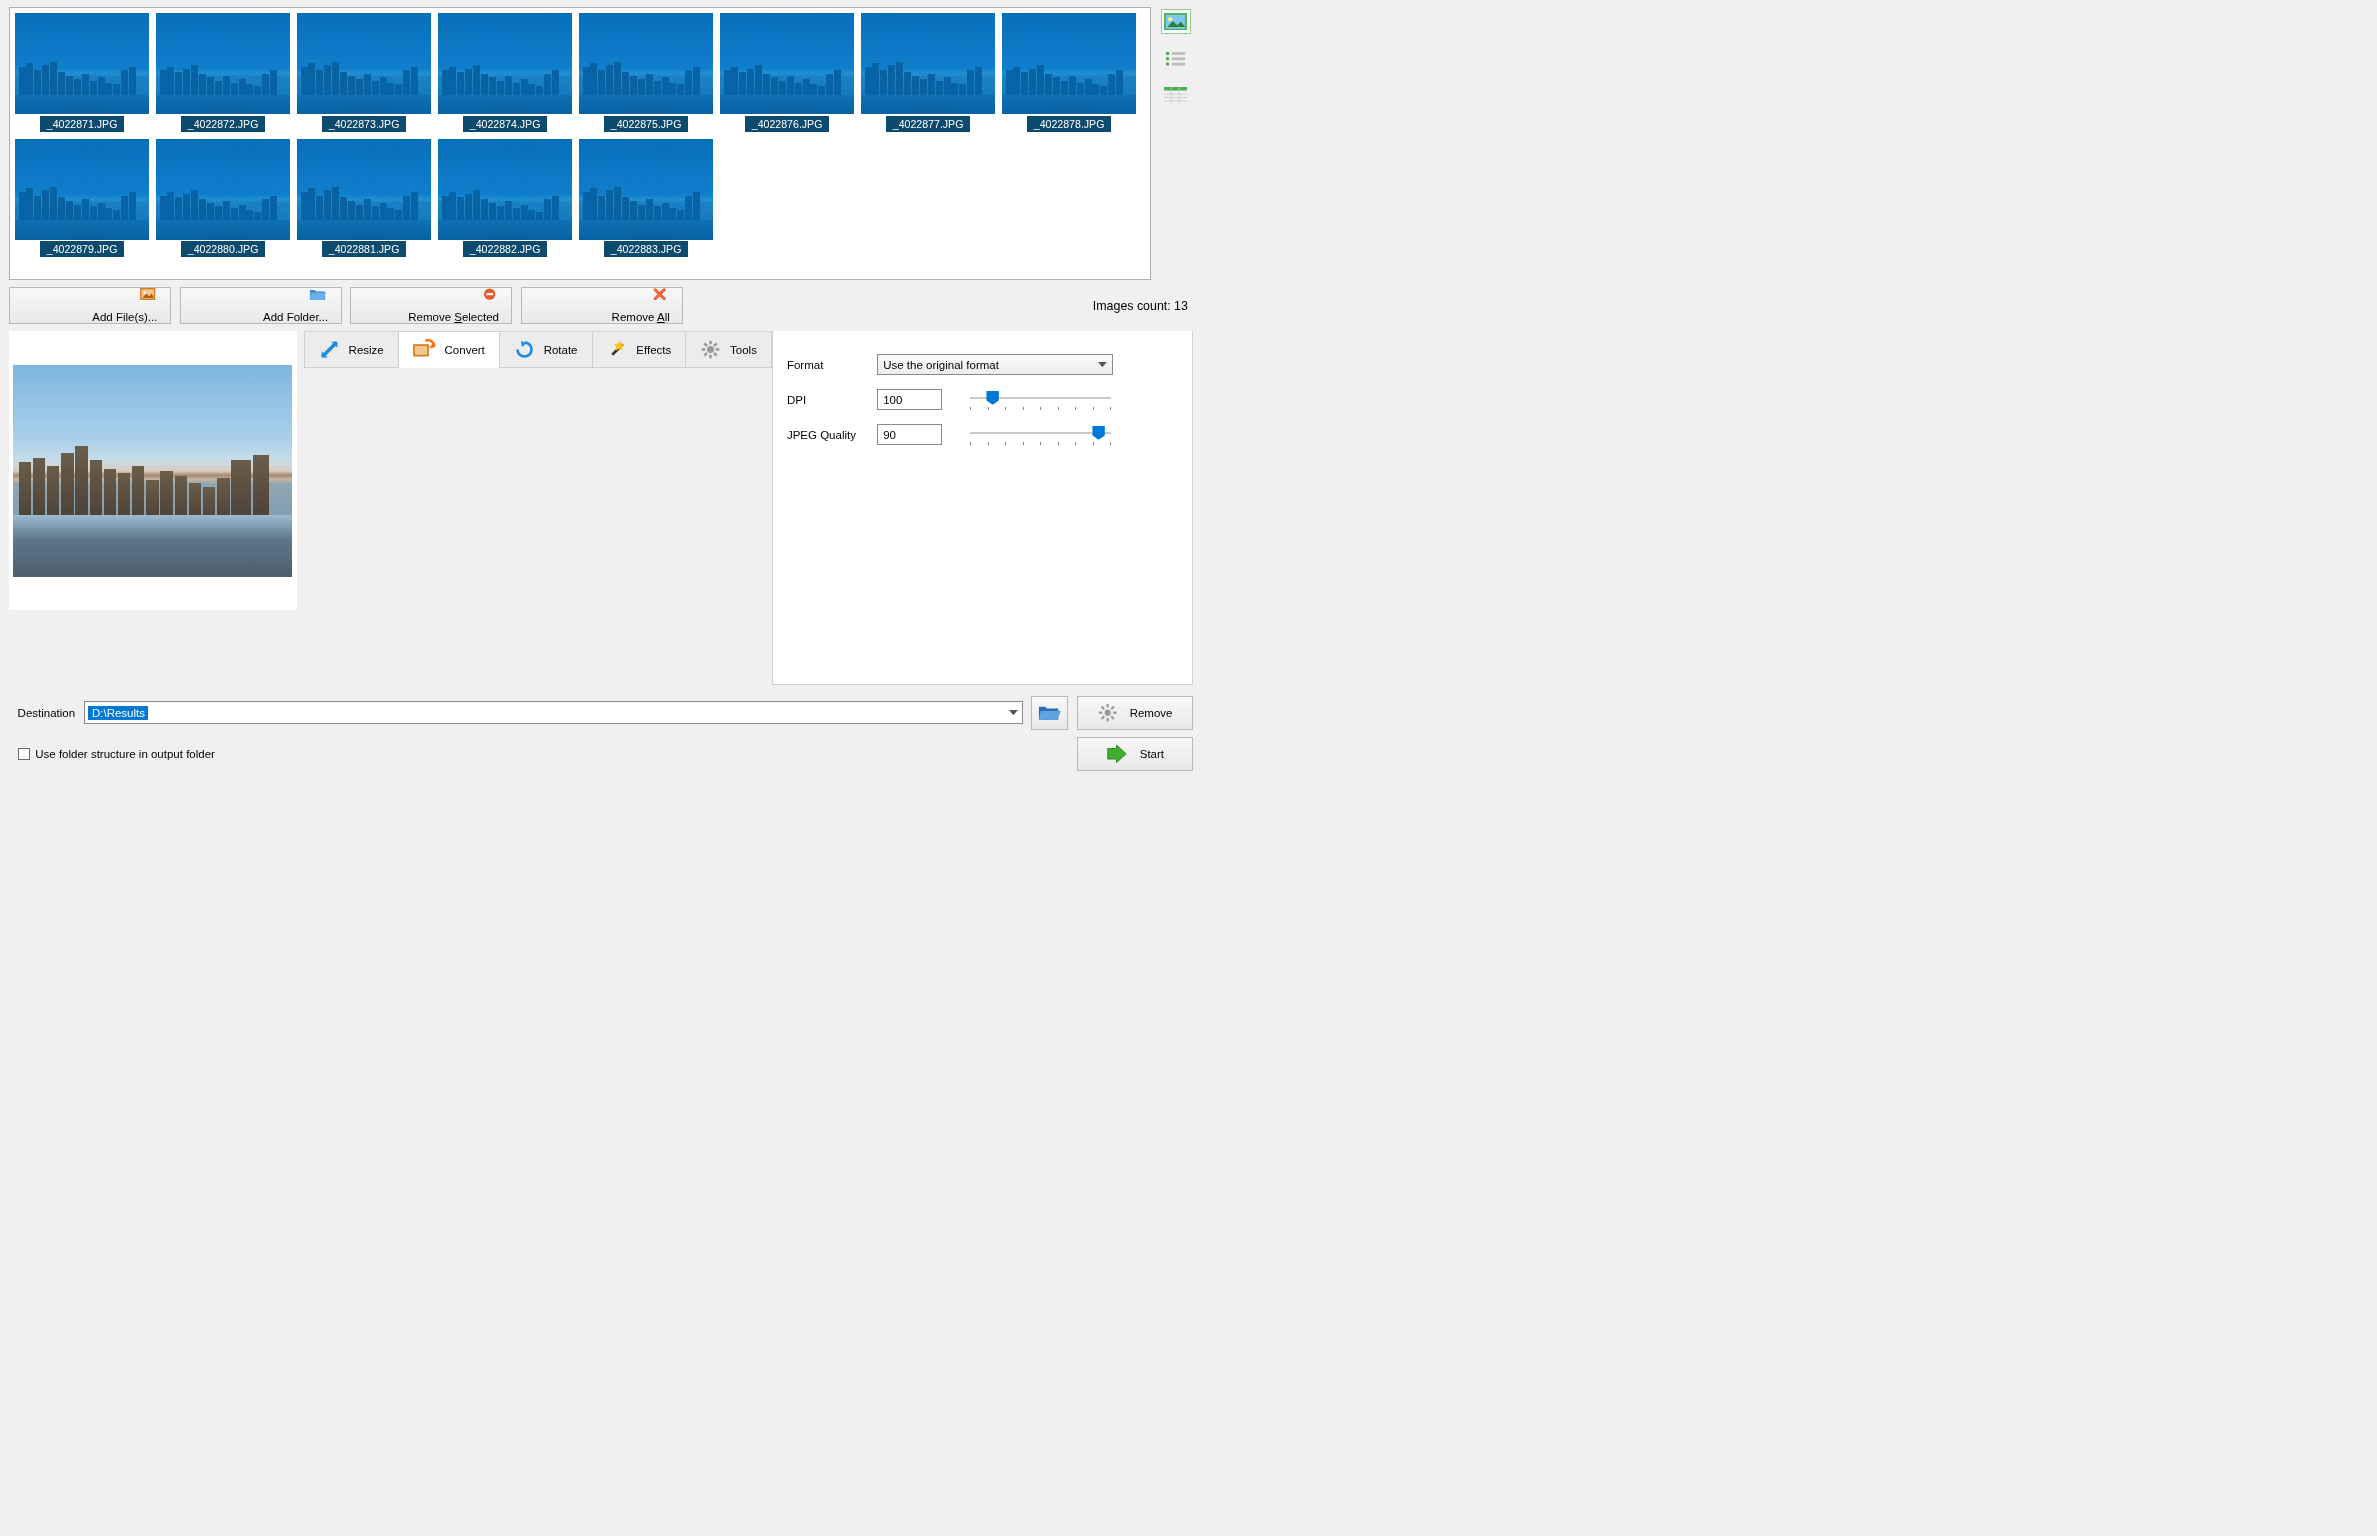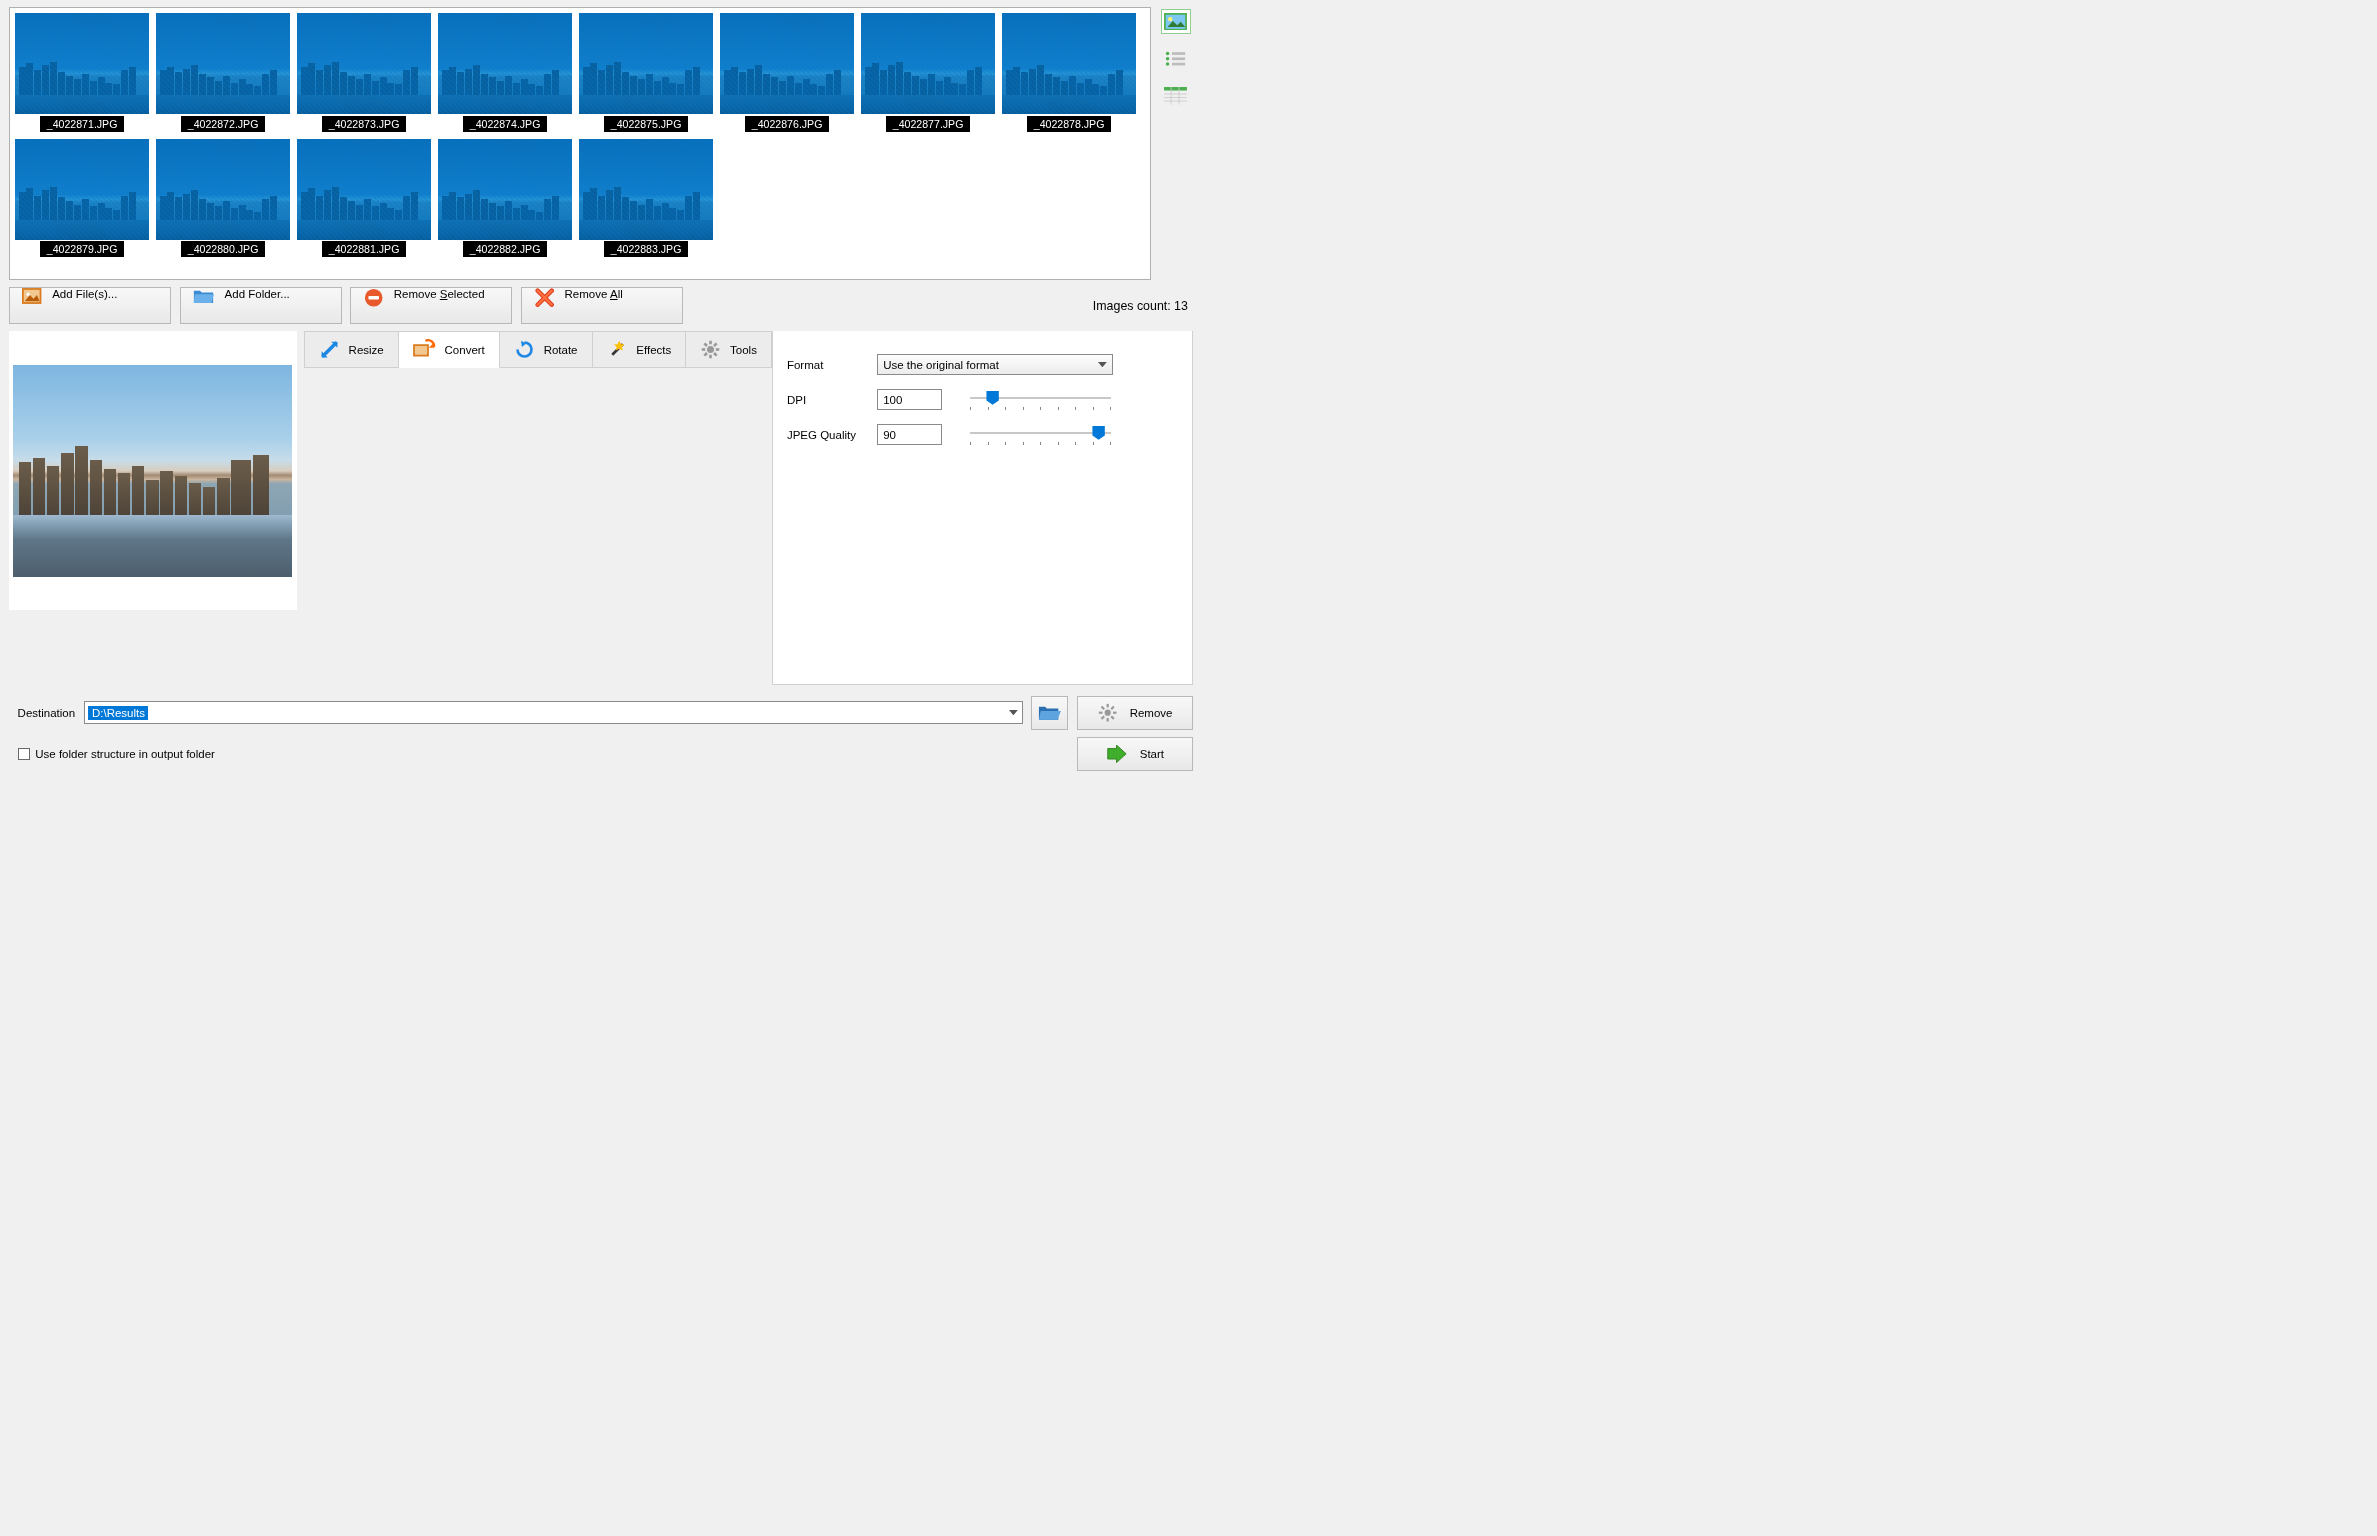--- a/index.html
+++ b/index.html
@@ -23,24 +23,24 @@
 .view-btn { width: 30px; height: 25px; display: flex; align-items: center; justify-content: center; cursor: pointer; }
 .view-btn.active { background: #fff; border: 0.9px solid #8fcf8f; }
 
 .thumb { width: 134px; display: flex; flex-direction: column; align-items: center; gap: 1.8px; cursor: pointer; }
 .thumb-img { width: 134px; height: 101px; position: relative; overflow: hidden; }
 .sky { position: absolute; inset: 0; background: linear-gradient(180deg, #0d6aa8 0%, #1a82c5 55%, #2b96cc 58%, #3aa0d0 60%, #2d88b8 63%, #176fa1 100%); }
 .buildings { position: absolute; bottom: 17.6px; left: 0; right: 0; height: 37px; display: flex; align-items: flex-end; gap: 0.9px; padding: 0 3.5px; }
 .bld { background: #0b5583; width: 7px; }
 .ground { position: absolute; bottom: 0; left: 0; right: 0; height: 19.4px; background: linear-gradient(180deg, #1a6b9c 0%, #0f5a88 70%, #0d4e78 100%); }
 .sel-overlay { position: absolute; inset: 0; background-image: repeating-linear-gradient(45deg, rgba(0,120,215,0.5) 0 1.8px, rgba(0,120,215,0.3) 1.8px 3.5px); }
-.thumb-label { background: #000000; color: #fff; padding: 1.8px 7px; font-size: 10.6px; }
+.thumb-label { background: #0c4a6e; color: #fff; padding: 1.8px 7px; font-size: 10.6px; }
 
 .toolbar-row { display: flex; align-items: center; gap: 8.8px; }
-.tool-btn { height: 37px; background: linear-gradient(#f8f8f8,#e8e8e8); border: 0.9px solid #b8b8b8; display: flex; align-items: flex-start; justify-content: center; gap: 10.6px; padding: 0 12.4px; cursor: pointer; }
+.tool-btn { height: 37px; background: linear-gradient(#f8f8f8,#e8e8e8); border: 0.9px solid #b8b8b8; display: flex; align-items: flex-end; justify-content: center; gap: 10.6px; padding: 0 12.4px; cursor: pointer; flex-direction: column; }
 .tool-btn.w180 { width: 162px; justify-content: flex-start; }
 .tool-btn .ul { text-decoration: underline; }
 .spacer { flex: 1; }
 .count-label { font-size: 12.4px; padding-right: 5.3px; }
 
 .mid-row { display: flex; gap: 7px; flex: 1; min-height: 0; }
 .preview { width: 288px; height: 279px; background: #fff; display: flex; align-items: center; justify-content: center; }
 .preview-img { width: 279px; height: 212px; position: relative; overflow: hidden; }
 .pv-sky { position: absolute; inset: 0; background: linear-gradient(180deg, #7eb6e0 0%, #a9d0ea 35%, #c7dce9 45%, #d8cdbf 50%, #a38b74 52%, #c9b59d 54%, #8fa6b4 56%, #6890a8 100%); }
 .pv-buildings { position: absolute; bottom: 55px; left: 0; right: 0; height: 81px; display: flex; align-items: flex-end; gap: 1.8px; padding: 0 5.3px; }

